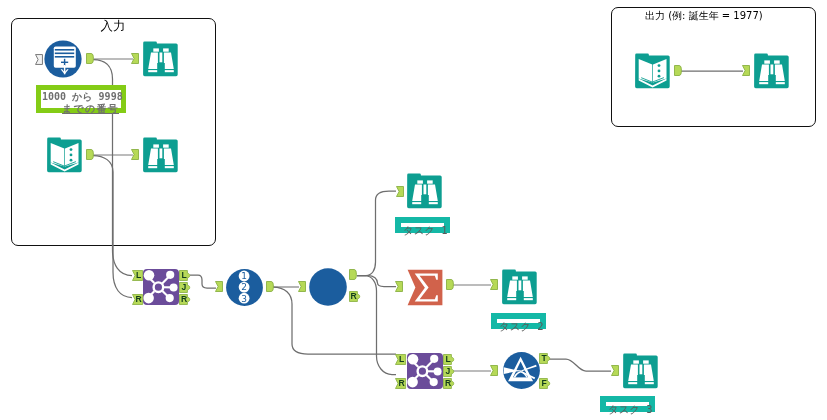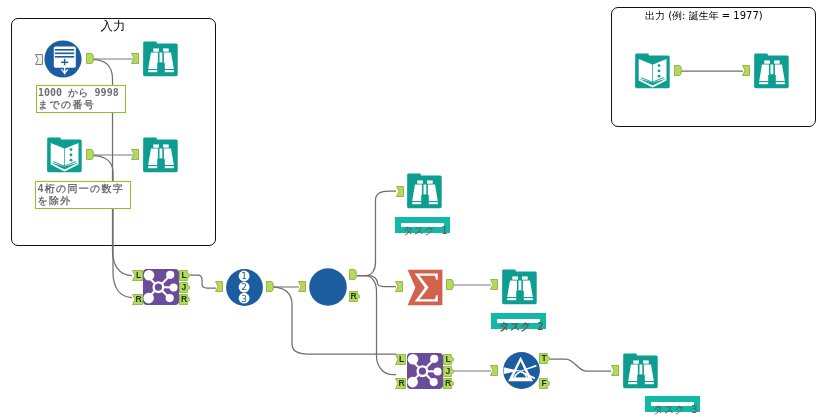--- a/index.html
+++ b/index.html
@@ -5,25 +5,25 @@
   html,body{margin:0;padding:0;}
   body{
     width:827px;height:420px;background:#ffffff;overflow:hidden;
     font-family:"Liberation Sans",sans-serif;
   }
   #canvas{position:relative;width:827px;height:328px;background:#fff;padding-left:28px;}
   .grp{position:absolute;border:1.3px solid #111;border-radius:7px;box-sizing:border-box;}
   .grp-title{position:absolute;white-space:nowrap;color:#000;
              font-family:"DejaVu Sans",sans-serif;font-size:10px;line-height:14px;}
   .tool{position:absolute;}
-  .anno{position:absolute;border:1px solid #84cc16;background:#fff;color:#6f6f6f;
+  .anno{position:absolute;border:5px solid #84cc16;background:#fff;color:#6f6f6f;
         font-family:"DejaVu Sans Mono",monospace;
         font-weight:bold;font-size:10px;line-height:12.2px;box-sizing:border-box;
-        padding:0.5px 1.5px;white-space:nowrap;}
-  .anno .cjk{letter-spacing:1.25px;}
+        padding:0.5px 1.5px;white-space:nowrap;text-align:right;}
+  .anno .cjk{letter-spacing:1.25px;text-decoration:underline;}
   .lbl{position:absolute;border:6px solid #14b8a6;background:#fff;color:#5a5a5a;
        font-family:"DejaVu Sans Mono",monospace;
        font-size:10.4px;line-height:13px;box-sizing:border-box;padding:0.5px 2px;white-space:pre;}
   #wires{position:absolute;left:0;top:0;width:827px;height:420px;pointer-events:none;}
   .cxt{font-size:8.6px;font-weight:bold;fill:#123c1c;font-family:"Liberation Sans",sans-serif;}
 </style>
 </head>
 <body>
 
 <div id="canvas">
@@ -189,24 +189,20 @@
     <use href="#ic-browse"></use>
   </svg>
   <svg class="tool" style="left:131px;top:149px;" width="8" height="11" viewBox="0 0 8 11">
     <path d="M0.5,0.5 H7.5 V10.5 H0.5 L3.1,5.5 Z" fill="#b6d957" stroke="#8ab143" stroke-width="0.9"></path>
   </svg>
 
   <div class="anno" style="left:35.5px;top:85px;width:90px;height:28px;">
     <div><span>1000 から 9998</span></div>
     <div><span class="cjk">までの番号</span></div>
   </div>
-  <div class="anno" style="left:35px;top:181px;width:96px;height:28px;">
-    <div><span class="cjk">4桁の同一の数字</span></div>
-    <div><span class="cjk">を除外</span></div>
-  </div>
 
   <svg class="tool" style="left:143px;top:269px;" width="36" height="36" viewBox="0 0 36 36">
     <use href="#ic-join"></use>
   </svg>
   <svg class="tool" style="left:132px;top:270px;" width="12" height="11" viewBox="0 0 12 11">
     <path d="M0.5,0.5 H10.6 V10.5 H0.5 L3.0,5.5 Z" fill="#b6d957" stroke="#8ab143" stroke-width="0.85"></path>
     <text class="cxt" x="6.6" y="8.3" text-anchor="middle">L</text>
   </svg>
   <svg class="tool" style="left:132px;top:294px;" width="12" height="11" viewBox="0 0 12 11">
     <path d="M0.5,0.5 H10.6 V10.5 H0.5 L3.0,5.5 Z" fill="#b6d957" stroke="#8ab143" stroke-width="0.85"></path>
@@ -266,21 +262,21 @@
   <svg class="tool" style="left:446px;top:279px;" width="8" height="11" viewBox="0 0 8 11">
     <path d="M0.5,0.5 H5.1 C6.9,0.5 7.4,2.8 7.4,5.5 C7.4,8.2 6.9,10.5 5.1,10.5 H0.5 Z" fill="#b6d957" stroke="#8ab143" stroke-width="0.9"></path>
   </svg>
 
   <svg class="tool" style="left:502px;top:269px;" width="36" height="36" viewBox="0 0 36 36">
     <use href="#ic-browse"></use>
   </svg>
   <svg class="tool" style="left:490px;top:279px;" width="8" height="11" viewBox="0 0 8 11">
     <path d="M0.5,0.5 H7.5 V10.5 H0.5 L3.1,5.5 Z" fill="#b6d957" stroke="#8ab143" stroke-width="0.9"></path>
   </svg>
-  <div class="lbl" style="left:491px;top:313px;width:55px;height:16px;font-weight:bold;">タスク 2</div>
+  <div class="lbl" style="left:491px;top:313px;width:55px;height:16px;">タスク 2</div>
 
   <svg class="tool" style="left:407px;top:353px;" width="36" height="36" viewBox="0 0 36 36">
     <use href="#ic-join"></use>
   </svg>
   <svg class="tool" style="left:395px;top:354px;" width="12" height="11" viewBox="0 0 12 11">
     <path d="M0.5,0.5 H10.6 V10.5 H0.5 L3.0,5.5 Z" fill="#b6d957" stroke="#8ab143" stroke-width="0.85"></path>
     <text class="cxt" x="6.6" y="8.3" text-anchor="middle">L</text>
   </svg>
   <svg class="tool" style="left:395px;top:378px;" width="12" height="11" viewBox="0 0 12 11">
     <path d="M0.5,0.5 H10.6 V10.5 H0.5 L3.0,5.5 Z" fill="#b6d957" stroke="#8ab143" stroke-width="0.85"></path>
@@ -313,21 +309,21 @@
     <path d="M0.5,0.5 H8.4 V3.2 C10.3,3.5 10.7,4.5 10.7,5.5 C10.7,6.5 10.3,7.5 8.4,7.8 V10.5 H0.5 Z" fill="#b6d957" stroke="#8ab143" stroke-width="0.85"></path>
     <text class="cxt" x="5.0" y="8.3" text-anchor="middle">F</text>
   </svg>
 
   <svg class="tool" style="left:623px;top:353px;" width="36" height="36" viewBox="0 0 36 36">
     <use href="#ic-browse"></use>
   </svg>
   <svg class="tool" style="left:611px;top:365px;" width="8" height="11" viewBox="0 0 8 11">
     <path d="M0.5,0.5 H7.5 V10.5 H0.5 L3.1,5.5 Z" fill="#b6d957" stroke="#8ab143" stroke-width="0.9"></path>
   </svg>
-  <div class="lbl" style="left:645px;top:396px;width:55px;height:16px;">タスク 3</div>
+  <div class="lbl" style="left:600px;top:396px;width:55px;height:16px;">タスク 3</div>
 
   <svg class="tool" style="left:635px;top:53px;" width="36" height="36" viewBox="0 0 36 36">
     <use href="#ic-formula"></use>
   </svg>
   <svg class="tool" style="left:674px;top:65px;" width="8" height="11" viewBox="0 0 8 11">
     <path d="M0.5,0.5 H5.1 C6.9,0.5 7.4,2.8 7.4,5.5 C7.4,8.2 6.9,10.5 5.1,10.5 H0.5 Z" fill="#b6d957" stroke="#8ab143" stroke-width="0.9"></path>
   </svg>
   <svg class="tool" style="left:754px;top:53px;" width="36" height="36" viewBox="0 0 36 36">
     <use href="#ic-browse"></use>
   </svg>

